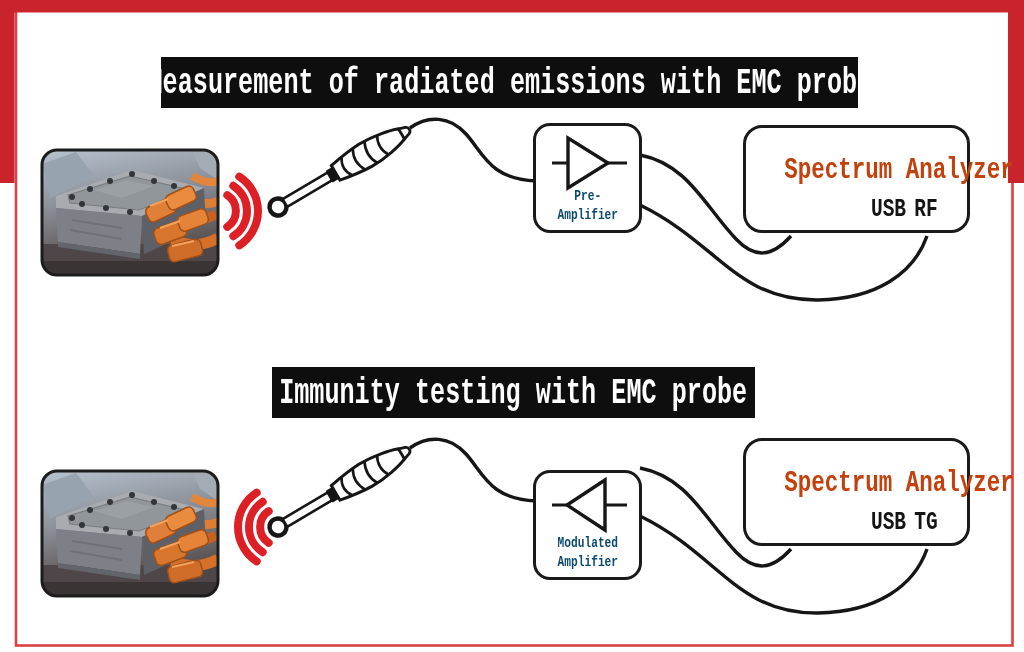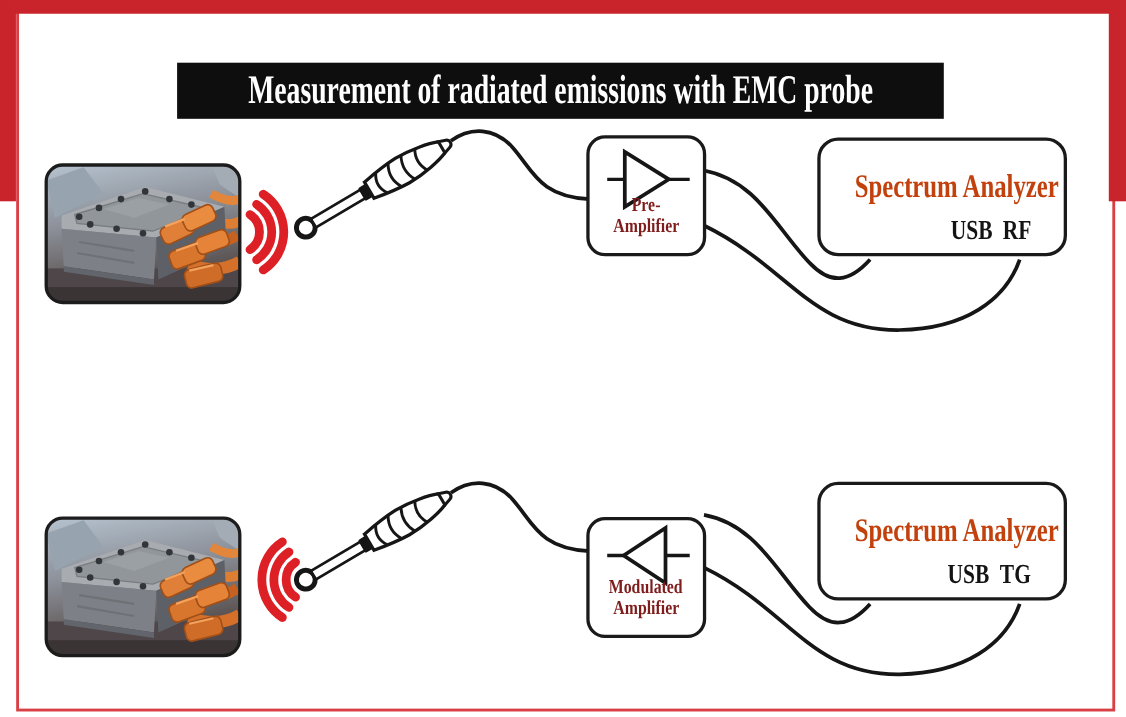--- a/index.html
+++ b/index.html
@@ -1,18 +1,18 @@
 <!DOCTYPE html>
 <html><head>
 <meta charset="utf-8">
 <style>
   html,body{margin:0;padding:0;background:#fff;}
   .canvas{
     position:relative;width:1024px;height:652px;background:#ffffff;overflow:hidden;
-    font-family:Liberation Serif, serif;
+    font-family:Liberation Mono, monospace;
   }
   svg.art{position:absolute;left:0;top:0;z-index:1;}
   .layer{position:absolute;z-index:2;}
 
   
   .cond{display:inline-block;white-space:nowrap;transform:scaleX(0.68);transform-origin:50% 50%;}
   .cond2{display:inline-block;white-space:nowrap;transform:scaleX(0.75);transform-origin:50% 50%;}
   .cond3{display:inline-block;white-space:nowrap;transform:scaleX(0.78);transform-origin:50% 50%;}
   .cond4{display:inline-block;white-space:nowrap;transform:scaleX(0.80);transform-origin:50% 50%;}
 
@@ -24,22 +24,22 @@
   .banner-bottom{left:272px;top:367px;width:483px;height:51px;}
 
   .ampbox{
     width:109px;height:110px;background:#ffffff;border:3.2px solid #1a1a1a;border-radius:17px;
     box-sizing:border-box;
   }
   .ampbox-top{left:533px;top:123px;}
   .ampbox-bottom{left:533px;top:438px;margin-top:32px;}
   .ampbox svg{position:absolute;left:0;top:0;width:100%;height:100%;}
   .amp-label{
-    position:absolute;left:0;bottom:15px;width:100%;text-align:center;
-    color:#7f1d1d;font-weight:bold;font-size:18px;line-height:19px;
+    position:absolute;left:0;bottom:5px;width:100%;text-align:center;
+    color:#0c4a6e;font-weight:bold;font-size:14px;line-height:19px;
   }
 
   .anabox{
     width:227px;height:108px;background:#ffffff;border:3.3px solid #1a1a1a;border-radius:19px;
     box-sizing:border-box;
   }
   .anabox-top{left:743px;top:125px;}
   .anabox-bottom{left:743px;top:438px;}
   .ana-title{
     position:absolute;left:0;top:27px;width:100%;text-align:center;
@@ -156,20 +156,23 @@
       <path d="M 640 516 C 718 554, 737 614, 818 613 C 877 612, 914 586, 927 549"></path>
     </g>
 
     <use href="#probe" transform="translate(278 207) rotate(-30.6)"></use>
     <use href="#probe" transform="translate(278 527) rotate(-30.6)"></use>
   </svg>
 
   <div class="layer banner banner-top">
     <span class="cond">Measurement of radiated emissions with EMC probe</span>
   </div>
+  <div class="layer banner banner-bottom">
+    <span class="cond">Immunity testing with EMC probe</span>
+  </div>
 
   <div class="layer ampbox ampbox-top">
     <svg viewBox="0 0 103 104" preserveAspectRatio="none">
       <path d="M 16 37 L 91 37" stroke="#161616" stroke-width="3" fill="none"></path>
       <path d="M 32 12 L 32 62 L 72 37 Z" fill="#ffffff" stroke="#161616" stroke-width="3.4"></path>
     </svg>
     <div class="amp-label">
       <span class="cond4">Pre-</span><br>
       <span class="cond4">Amplifier</span>
     </div>

